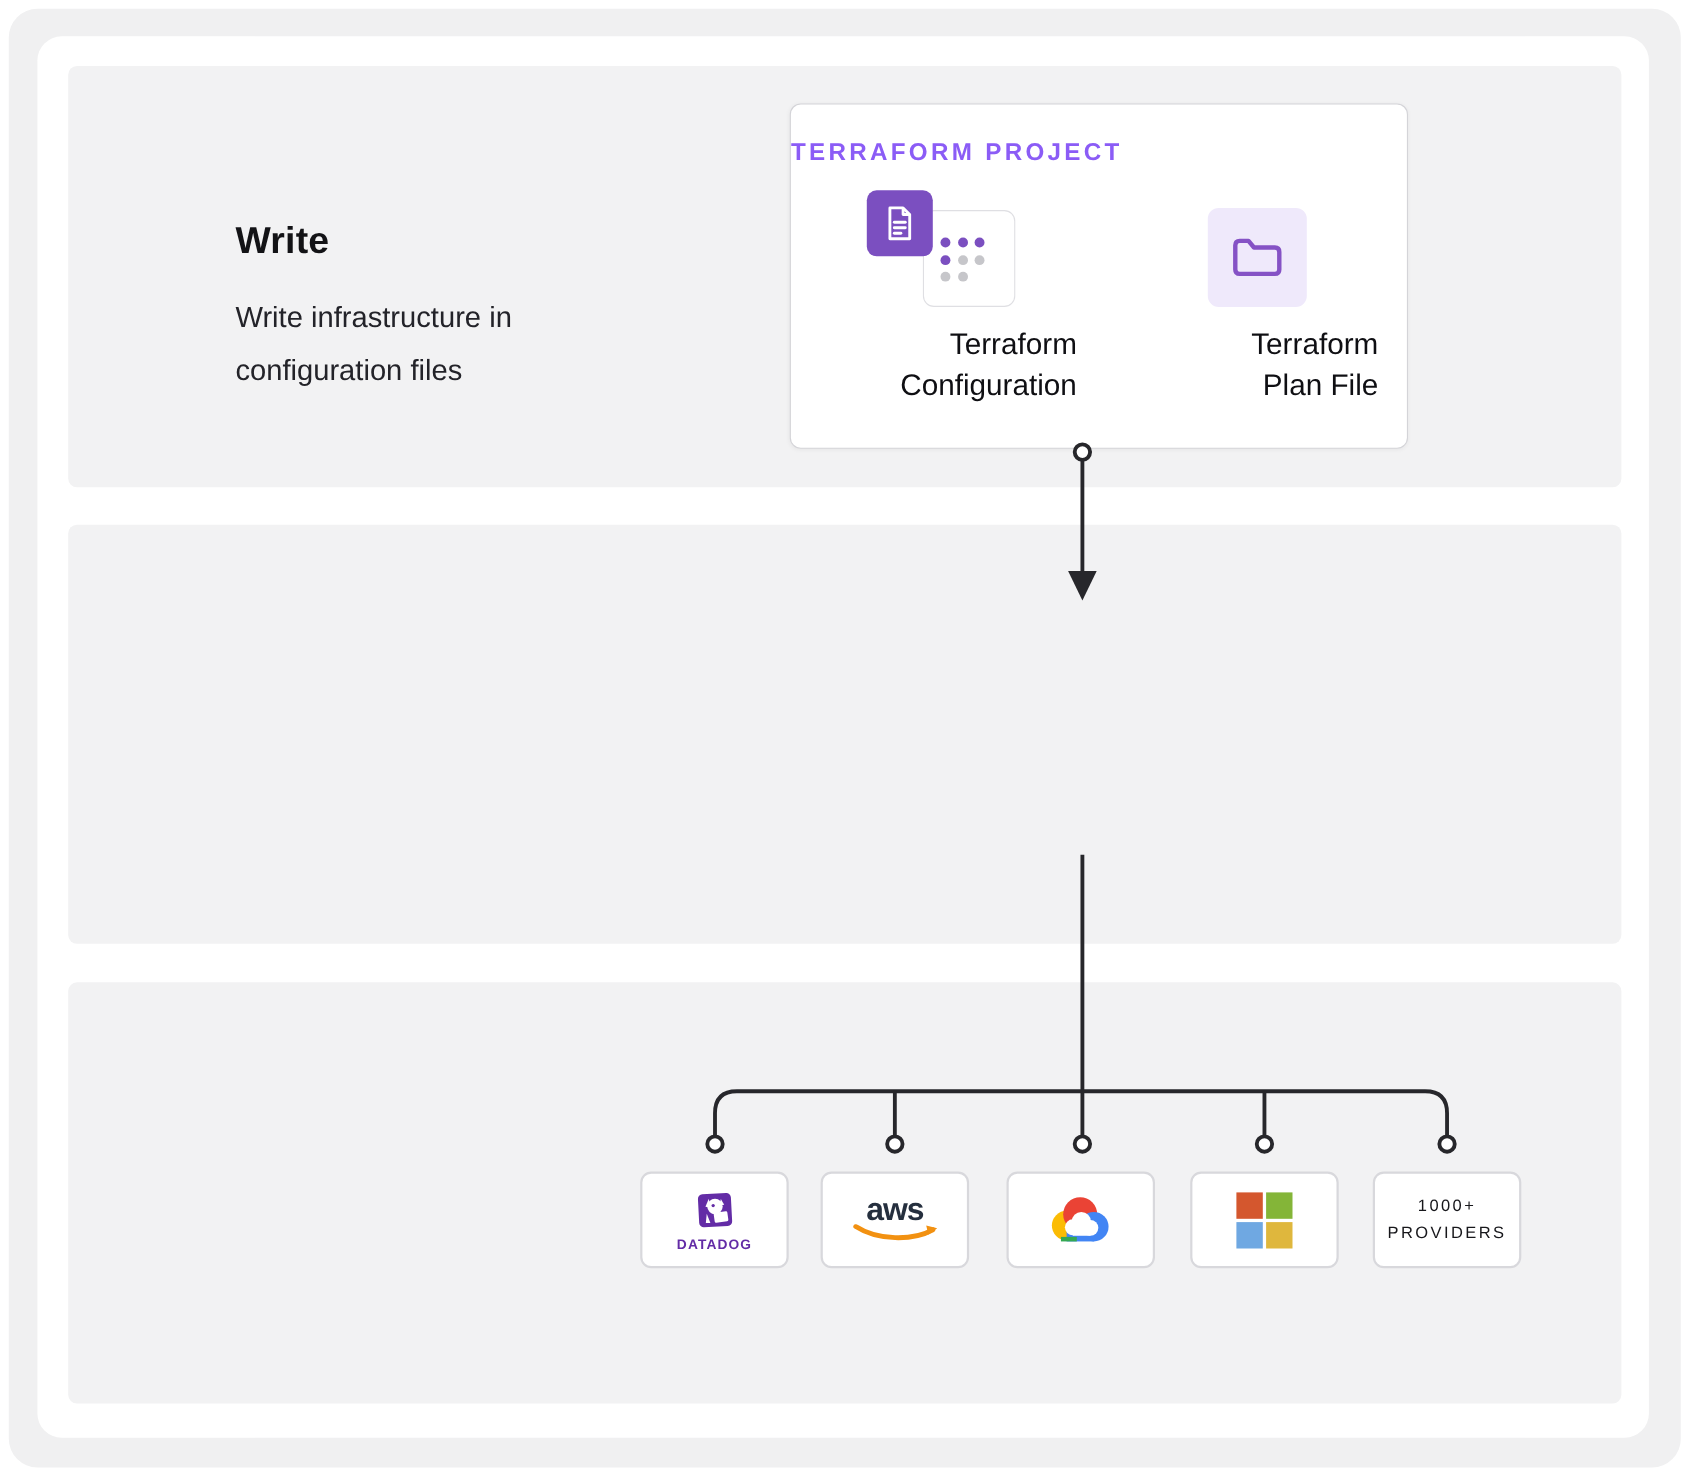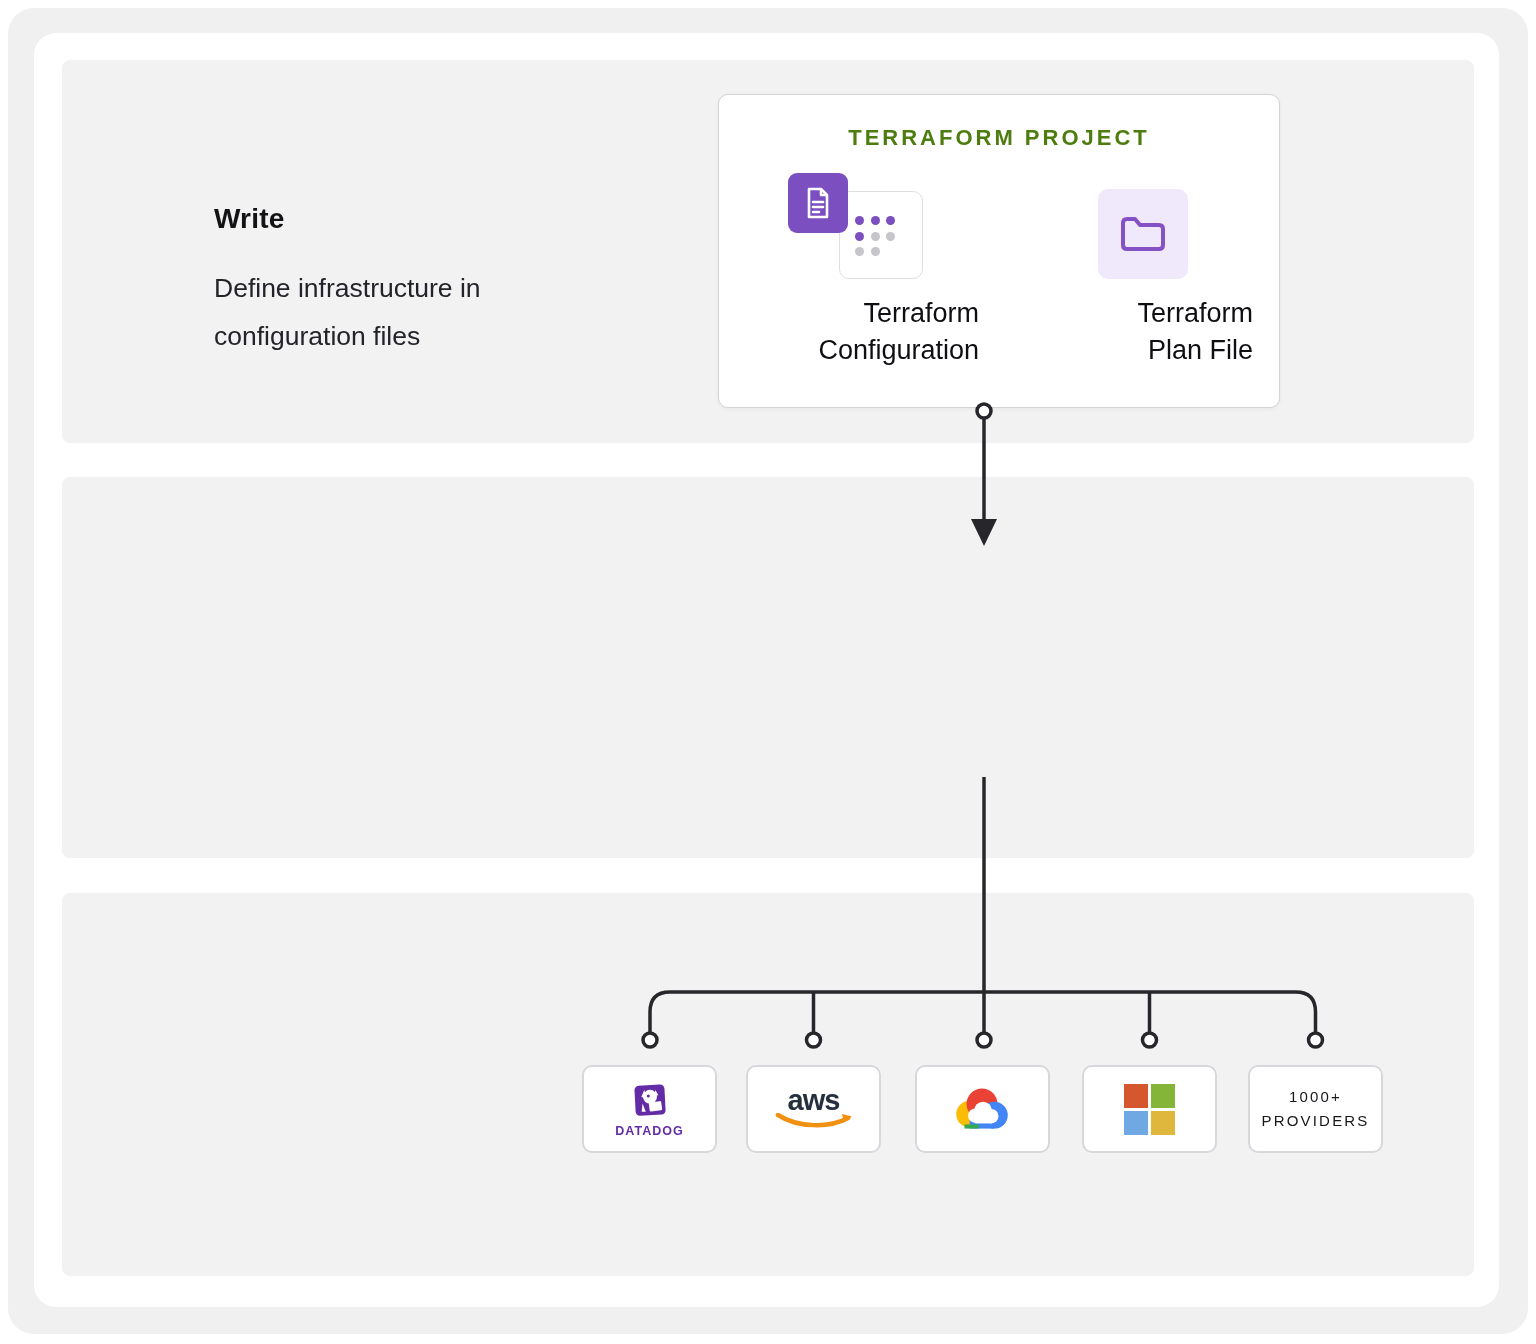--- a/index.html
+++ b/index.html
@@ -19,37 +19,37 @@
   .row {
     position:absolute; left:62px; width:1412px; height:383px;
     background:var(--section-bg,#f2f2f3); border-radius:8px;
   }
   .row-write { top:60px; }
   .row-plan  { top:477px; height:381px; }
   .row-apply { top:893px; }
 
   .section-text { position:absolute; left:152px; }
   .section-text h2 {
-    margin:0; font-size:28px; line-height:42px; font-weight:600;
+    margin:0; font-size:34px; line-height:42px; font-weight:600;
     color:var(--text-heading,#131316); letter-spacing:.2px;
   }
   .section-text p { margin:24px 0 0 0; font-size:26.5px; line-height:48px; color:var(--text-body,#232329); }
   .section-text p span { display:block; }
   .st-write { top:138px; }
   .st-plan  { top:556px; }
 
   
   .project-box {
     position:absolute; left:718px; top:94px; width:562px; height:314px;
     background:#ffffff; border:1.5px solid var(--border,#d4d4d8); border-radius:10px;
     box-shadow:0 1px 4px rgba(0,0,0,.05); box-sizing:border-box;
   }
   .project-title {
-    position:absolute; top:30px; left:0; width:100%; text-align:center;
-    font-size:22px; font-weight:700; letter-spacing:3px; color:#4d7c0f;
+    position:absolute; top:30px; left:0; width:100%; text-align:left;
+    font-size:22px; font-weight:700; letter-spacing:3px; color:#8b5cf6;
   }
   .doc-square {
     position:absolute; left:69px; top:78px; width:60px; height:60px;
     background:var(--purple,#7b4fc0); border-radius:9px; z-index:2;
     display:flex; align-items:center; justify-content:center;
   }
   .dots-box {
     position:absolute; left:120px; top:96px; width:84px; height:88px;
     background:#ffffff; border:1.5px solid #dfdfe3; border-radius:10px; z-index:1; box-sizing:border-box;
   }
@@ -117,21 +117,21 @@
 <body>
 
 <div class="canvas">
   <div class="page-bg"></div>
   <div class="card"></div>
 
   <div class="row row-write">
     <div class="section-text st-write">
       <h2>Write</h2>
       <p>
-        <span>Define infrastructure in</span>
+        <span>Write infrastructure in</span>
         <span>configuration files</span>
       </p>
     </div>
   </div>
 
   <div class="row row-plan">
     <div class="section-text st-plan">
       <h2>Plan</h2>
       <p>
         <span>Review the changes</span>

